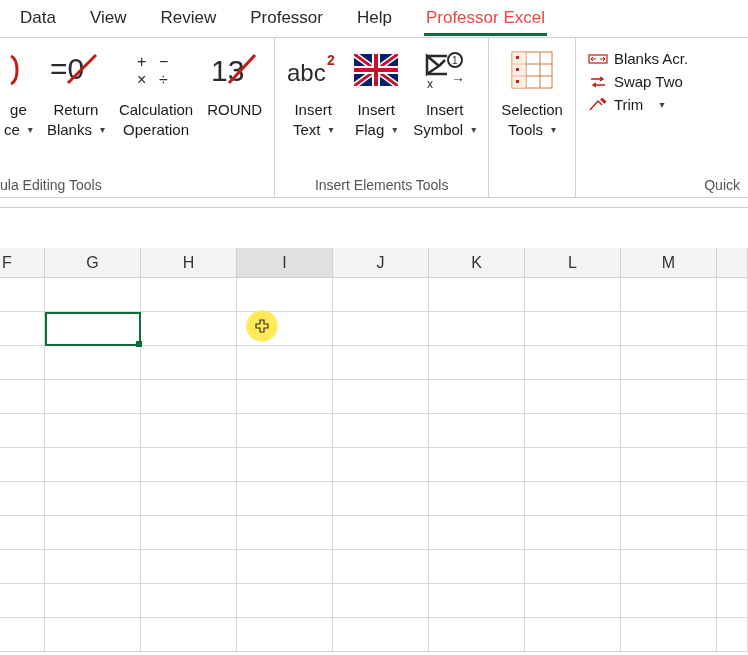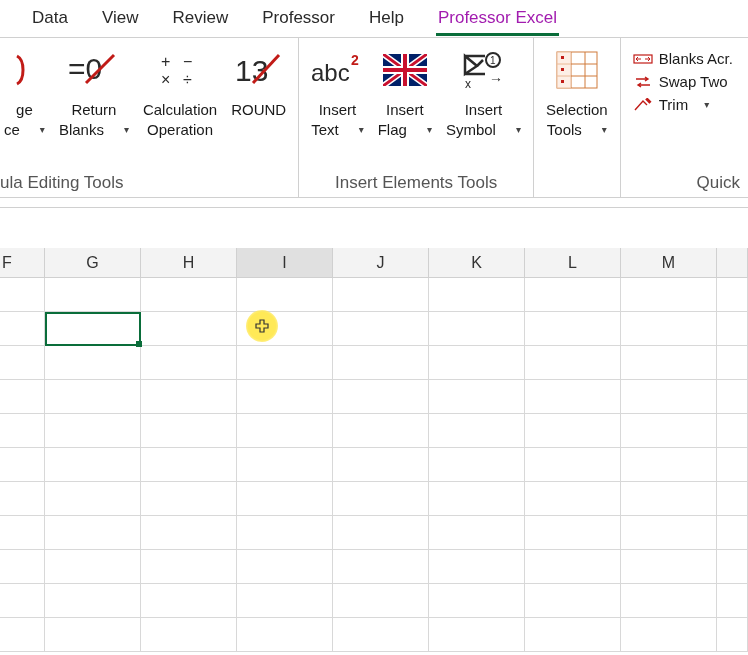--- a/index.html
+++ b/index.html
@@ -1,33 +1,33 @@
 <!DOCTYPE html>
 <html><head>
 <meta charset="utf-8">
 <style>
   * { box-sizing: border-box; margin: 0; padding: 0; }
   body { font-family: "Segoe UI", Arial, sans-serif; font-size: 14px; background: #ffffff; color: #1a1a1a; width: 748px; height: 655px; overflow: hidden; }
 
   
-  .tabs { display: flex; align-items: center; height: 38px; border-bottom: 1px solid #d0d0d0; padding: 0 16px; gap: 2px; }
+  .tabs { display: flex; align-items: center; height: 38px; border-bottom: 1px solid #d0d0d0; padding: 0 4px; gap: 2px; }
   .tab { padding: 6px 16px 8px 16px; font-size: 17px; color: #2a2a2a; cursor: pointer; position: relative; }
-  .tab.active { color: #a21caf; }
+  .tab.active { color: #ef4444; }
   .tab.active::after { content: ""; position: absolute; bottom: 0; left: 14px; right: 14px; height: 3px; background: #0a6d3a; }
 
   
   .ribbon { display: flex; height: 160px; border-bottom: 1px solid #d0d0d0; background: #fff; }
   .group { display: flex; flex-direction: column; justify-content: space-between; border-right: 1px solid #d0d0d0; padding: 6px 8px 4px 8px; }
   .group-buttons { display: flex; align-items: flex-start; gap: 6px; }
   .btn { display: flex; flex-direction: column; align-items: center; justify-content: flex-start; min-width: 54px; padding: 2px 4px; cursor: pointer; text-align: center; }
   .btn .icon-wrap { height: 48px; display: flex; align-items: center; justify-content: center; }
   .btn .label { font-size: 15px; color: #1a1a1a; line-height: 1.3; margin-top: 6px; display: flex; flex-direction: column; align-items: center; }
-  .label-row { display: flex; align-items: center; gap: 20px; }
+  .label-row { display: flex; align-items: center; gap: 8px; }
   .chev { font-size: 10px; color: #444; }
-  .group-label { text-align: center; font-size: 17px; color: #555; padding-top: 4px; white-space: nowrap; }
+  .group-label { text-align: center; font-size: 14px; color: #555; padding-top: 4px; white-space: nowrap; }
 
   
   .stack { display: flex; flex-direction: column; gap: 2px; padding-top: 4px; }
   .small-btn { display: flex; align-items: center; gap: 6px; padding: 2px 4px; cursor: pointer; font-size: 15px; white-space: nowrap; }
   .small-icon { width: 20px; height: 16px; display: inline-flex; align-items: center; justify-content: center; }
 
   
   .below-ribbon { height: 10px; border-bottom: 1px solid #d0d0d0; background: #fff; }
 
   

